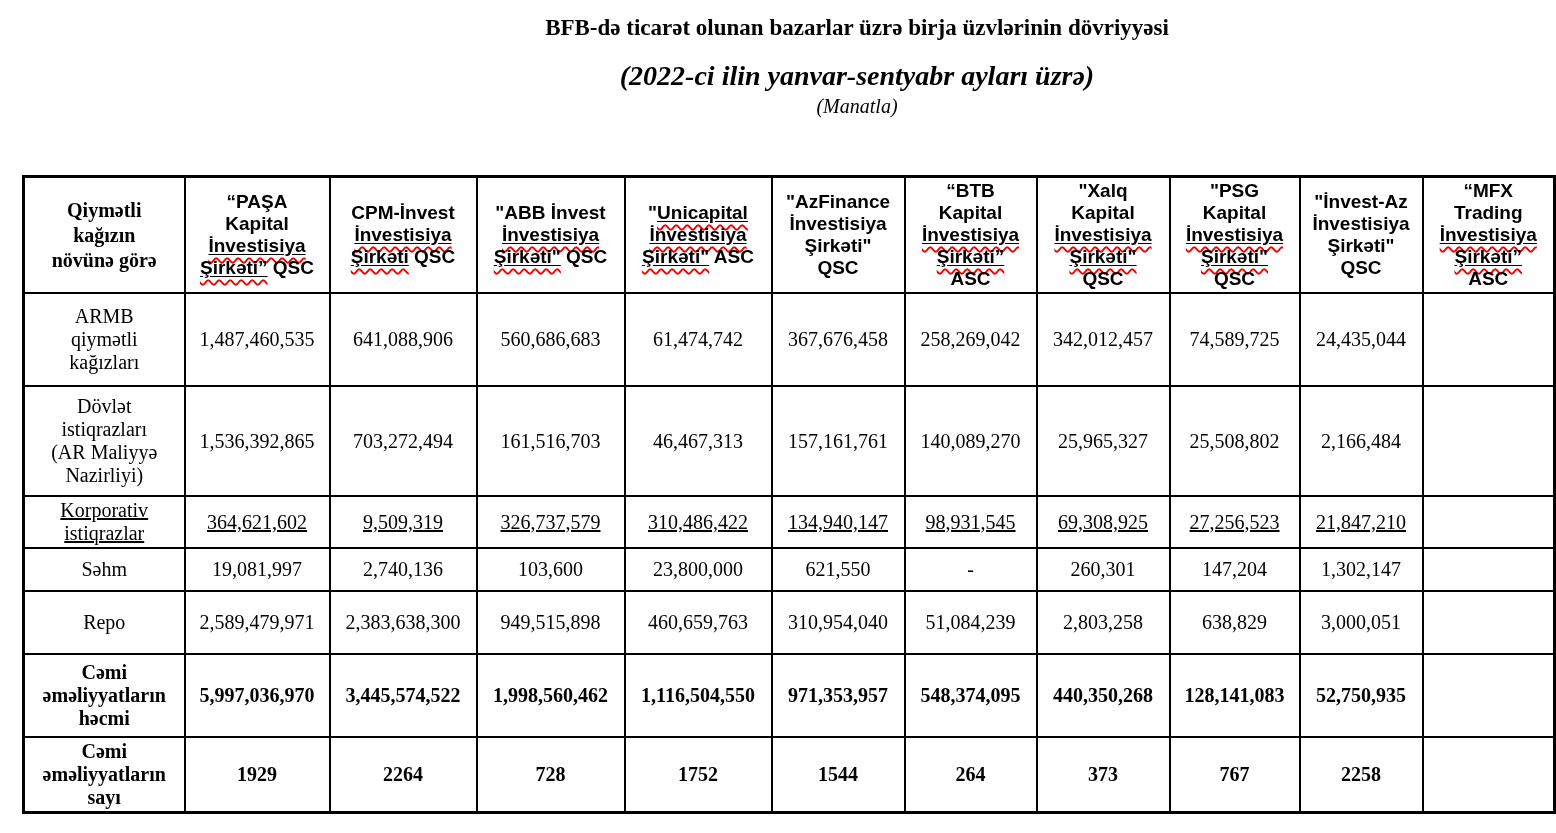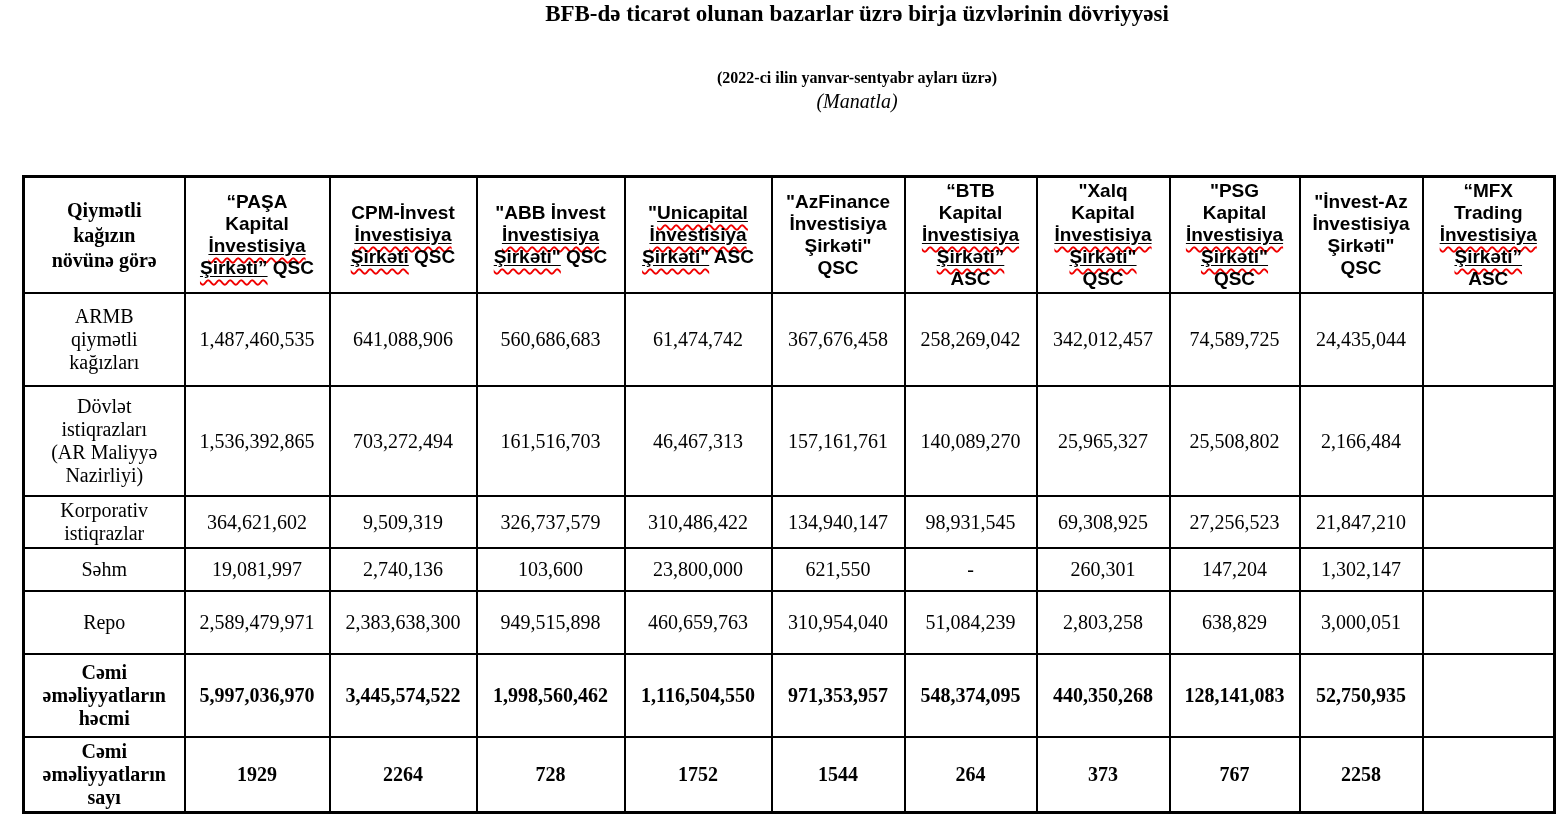--- a/index.html
+++ b/index.html
@@ -1,23 +1,23 @@
 <!DOCTYPE html>
 <html><head>
 <meta charset="utf-8">
 <style>
   html,body{margin:0;padding:0;}
   body{
     width:1556px;height:833px;background:#ffffff;color:#000;
     font-family:"Liberation Serif",serif;position:relative;overflow:hidden;
   }
   
-  .titles{padding-left:158px;text-align:center;}
+  .titles{padding-top:14px;padding-left:158px;text-align:center;}
   .title-main{font-family:"Liberation Serif",serif;font-weight:bold;font-size:23px;line-height:1.2;}
-  .title-sub{font-family:"Liberation Serif",serif;font-weight:bold;font-size:16px;line-height:1.2;margin-top:40px;}
+  .title-sub{font-family:"Liberation Serif",serif;font-weight:bold;font-size:28px;line-height:1.2;margin-top:17px;font-style:italic;}
   .title-unit{font-family:"Liberation Serif",serif;font-style:italic;font-size:20px;line-height:1.2;margin-top:2px;}
 
   
   table.bfb{
     position:absolute;left:22px;top:175px;
     border-collapse:collapse;table-layout:fixed;
     border:3px solid #000;
   }
   col.c0{width:161px}col.c1{width:145px}col.c2{width:147px}col.c3{width:148px}
   col.c4{width:147px}col.c5{width:133px}col.c6{width:132px}col.c7{width:133px}
@@ -34,21 +34,21 @@
   }
   th.company{
     font-family:"Liberation Sans",sans-serif;font-weight:bold;font-size:19px;line-height:1.16;
   }
   tbody th.rowlabel{
     font-family:"Liberation Serif",serif;font-weight:normal;font-size:20px;line-height:1.15;
   }
   tbody td{font-family:"Liberation Serif",serif;font-size:20px;}
   tbody tr:nth-child(1){height:93px;}
   tbody tr:nth-child(2){height:110px;}
-  tbody tr:nth-child(3){height:42px;}
+  tbody tr:nth-child(3){height:42px;text-decoration:underline;}
   tbody tr:nth-child(4){height:43px;}
   tbody tr:nth-child(5){height:63px;}
   tbody tr:nth-child(6){height:83px;}
   tbody tr:nth-child(7){height:75px;}
   tr.total th.rowlabel, tr.total td{font-weight:bold;}
 
   
   .sq{
     text-decoration-line:underline;
     text-decoration-style:wavy;

